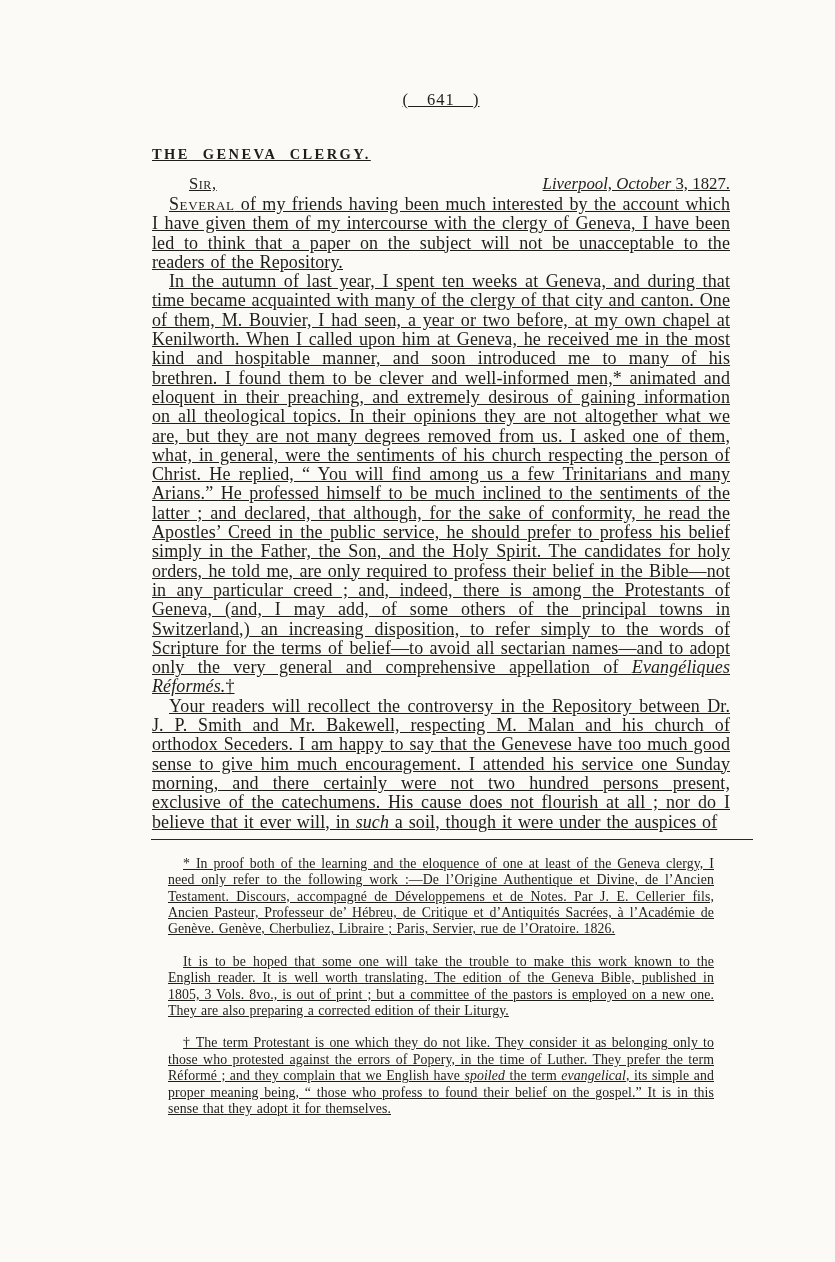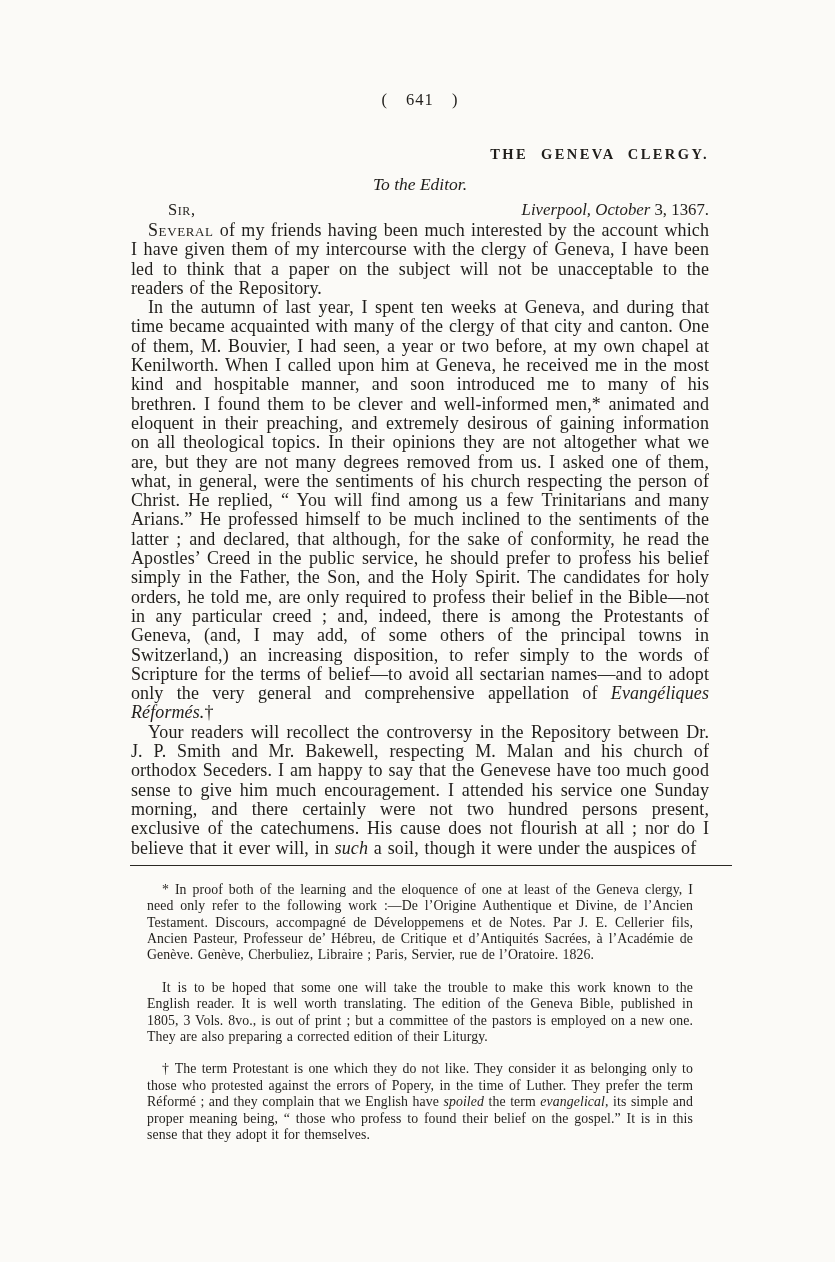--- a/index.html
+++ b/index.html
@@ -12,33 +12,34 @@
     width: 835px;
     height: 1262px;
     background: #fbfaf7;
     color: #201e1b;
     font-family: "Liberation Serif", "DejaVu Serif", serif;
     overflow: hidden;
     -webkit-font-smoothing: antialiased;
   }
   .text-block {
     position: absolute;
-    left: 131px;
+    left: 152px;
     top: 90px;
     width: 578px;
+    text-decoration: underline;
   }
   .page-number {
     text-align: center;
     font-size: 16.5px;
     word-spacing: 13px;
     letter-spacing: 1px;
     margin: 0 0 36px 0;
   }
   .title {
-    text-align: right;
+    text-align: left;
     font-size: 14.5px;
     font-weight: bold;
     letter-spacing: 2.4px;
     word-spacing: 7px;
     margin: 0 0 11px 0;
   }
   .subtitle {
     text-align: center;
     font-style: italic;
     font-size: 17.5px;
@@ -90,25 +91,24 @@
 </head>
 <body>
 
 <div class="page">
   <div class="text-block">
 
     <div class="page-number">( 641 )</div>
 
     <h1 class="title">THE GENEVA CLERGY.</h1>
 
-    <div class="subtitle">To the Editor.</div>
 
     <div class="salutation-row">
       <span class="salutation">Sir,</span>
-      <span class="dateline"><span class="seg-i">Liverpool, October </span><span>3, 1367.</span></span>
+      <span class="dateline"><span class="seg-i">Liverpool, October </span><span>3, 1827.</span></span>
     </div>
 
     <div class="body-text">
       <p><span class="seg-sc">Several</span><span> of my friends having been much interested by the account which I have given them of my intercourse with the clergy of Geneva, I have been led to think that a paper on the subject will not be unacceptable to the readers of the Repository.</span></p>
       <p><span>In the autumn of last year, I spent ten weeks at Geneva, and during that time became acquainted with many of the clergy of that city and canton.  One of them, M. Bouvier, I had seen, a year or two before, at my own chapel at Kenilworth.  When I called upon him at Geneva, he received me in the most kind and hospitable manner, and soon introduced me to many of his brethren.  I found them to be clever and well-informed men,* animated and eloquent in their preaching, and extremely desirous of gaining information on all theological topics.  In their opinions they are not altogether what we are, but they are not many degrees removed from us.  I asked one of them, what, in general, were the sentiments of his church respecting the person of Christ.  He replied, “ You will find among us a few Trinitarians and many Arians.”  He professed himself to be much inclined to the sentiments of the latter ; and declared, that although, for the sake of conformity, he read the Apostles’ Creed in the public service, he should prefer to profess his belief simply in the Father, the Son, and the Holy Spirit.  The candidates for holy orders, he told me, are only required to profess their belief in the Bible—not in any particular creed ; and, indeed, there is among the Protestants of Geneva, (and, I may add, of some others of the principal towns in Switzerland,) an increasing disposition, to refer simply to the words of Scripture for the terms of belief—to avoid all sectarian names—and to adopt only the very general and comprehensive appellation of </span><span class="seg-i">Evangéliques Réformés.</span><span>†</span></p>
       <p><span>Your readers will recollect the controversy in the Repository between Dr. J. P. Smith and Mr. Bakewell, respecting M. Malan and his church of orthodox Seceders.  I am happy to say that the Genevese have too much good sense to give him much encouragement.  I attended his service one Sunday morning, and there certainly were not two hundred persons present, exclusive of the catechumens.  His cause does not flourish at all ; nor do I believe that it ever will, in </span><span class="seg-i">such</span><span> a soil, though it were under the auspices of</span></p>
     </div>
 
     <hr class="footnote-rule">
 

